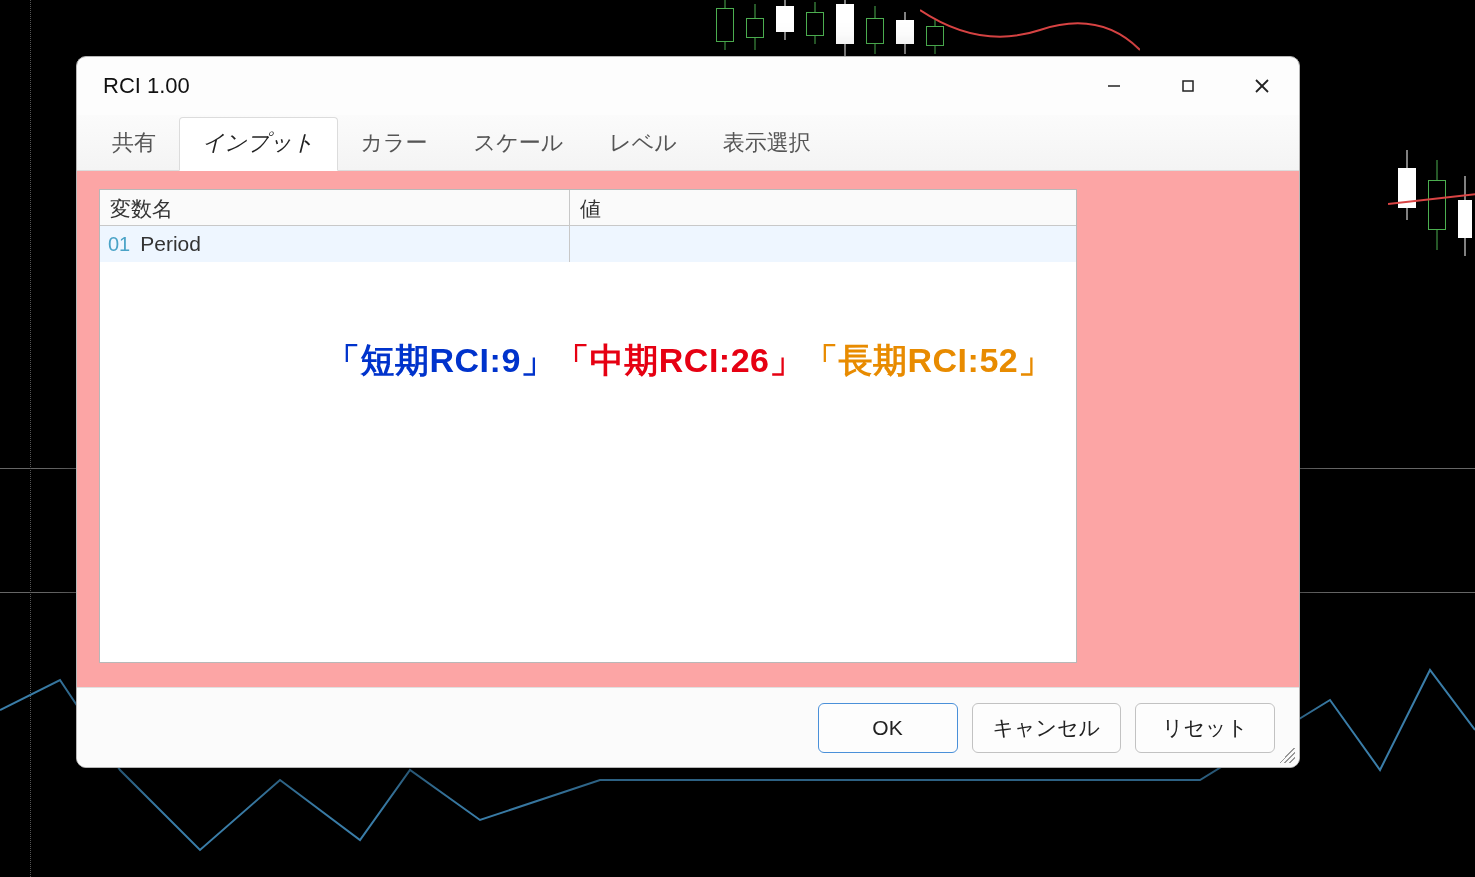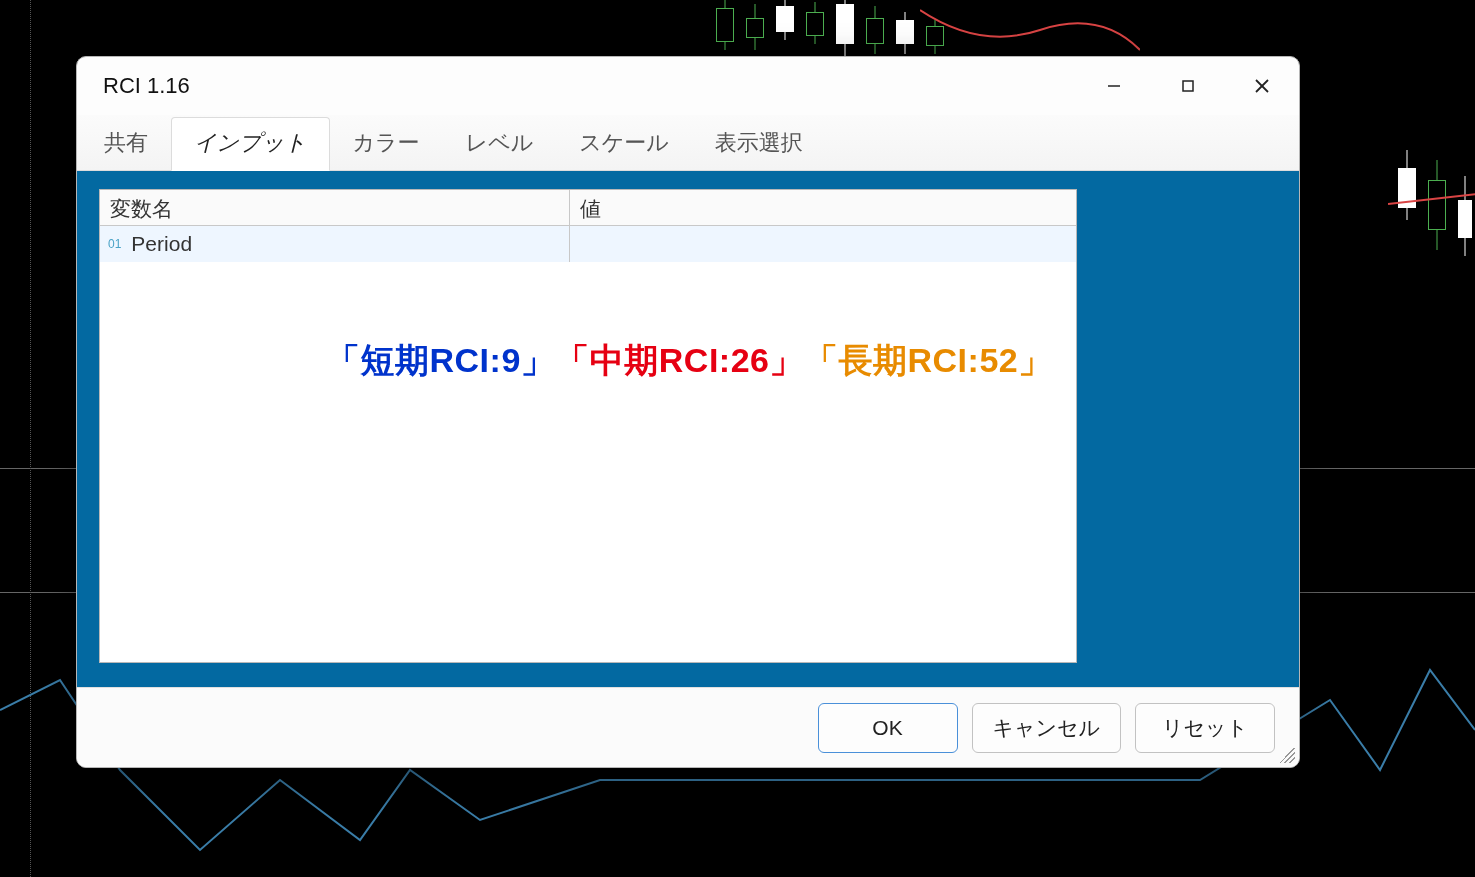--- a/index.html
+++ b/index.html
@@ -57,21 +57,21 @@
     width: 74px;
     display:flex; align-items:center; justify-content:center;
     color:#222;
     font-size: 16px;
   }
   .win-btn svg { width:18px; height:18px; }
 
   .tabbar {
     display: flex;
     align-items: flex-end;
-    padding: 0 4px;
+    padding: 0 12px;
     height: 56px;
     gap: 0;
     font-size: 22px;
     color: #444;
     background: linear-gradient(#fbfbfb,#f4f4f4);
     border-bottom: 1px solid #dcdcdc;
   }
   .tab {
     padding: 10px 22px 12px 22px;
     border: 1px solid transparent;
@@ -86,21 +86,21 @@
     border-color: #dcdcdc;
     border-bottom-color: #fff;
     color:#222;
     font-style:italic;
   }
 
   .content {
     flex: 1;
     position: relative;
     padding: 18px 22px 18px 22px;
-    background:#0369a1;
+    background:#fca5a5;
     text-decoration:underline;
   }
 
   .grid-wrap {
     position: absolute;
     left: 22px; top: 18px;
     right: 222px;
     bottom: 24px;
     border: 1px solid #b8b8b8;
     background:#fff;
@@ -128,21 +128,21 @@
     align-items: stretch;
   }
   .row.selected { background:#eef6ff; }
   .cell-name {
     width: 470px;
     border-right:1px solid #c8c8c8;
     display:flex; align-items:center;
     padding-left:8px;
     gap:10px;
   }
-  .cell-name .row-num { color:#4aa3c7; font-size:12px; }
+  .cell-name .row-num { color:#4aa3c7; font-size:20px; }
   .cell-name .row-label { color:#333; }
   .cell-value { flex:1; position:relative; padding:2px; }
   .cell-value input {
     width:100%; height:100%;
     font-size: 21px;
     padding: 2px 8px;
     border:1px solid #888;
     outline:none;
     background:#fff;
   }
@@ -266,21 +266,21 @@
     <path d="M0 18 L90 8" stroke="#d94444" stroke-width="2" fill="none"></path>
   </svg>
 
   <svg class="curve" style="left:0; top:650px; width:1475px; height:227px;" viewBox="0 0 1475 227" preserveAspectRatio="none">
     <path d="M0 60 L 60 30 L 120 120 L 200 200 L 280 130 L 360 190 L 410 120 L 480 170 L 600 130 L 900 130 L 1200 130 L 1330 50 L 1380 120 L 1430 20 L 1475 80" stroke="#3a7da8" stroke-width="2" fill="none"></path>
   </svg>
 </div>
 
 <div class="dialog">
   <div class="titlebar">
-    <span>RCI 1.16</span>
+    <span>RCI 1.00</span>
     <div class="win-controls">
       <div class="win-btn">
         <svg viewBox="0 0 18 18">
             <line x1="3" y1="9" x2="15" y2="9" stroke="#222" stroke-width="1.5"></line>
           </svg>
       </div>
       <div class="win-btn">
         <svg viewBox="0 0 18 18">
             <rect x="4" y="4" width="10" height="10" fill="none" stroke="#222" stroke-width="1.5"></rect>
           </svg>
@@ -291,22 +291,22 @@
             <line x1="15" y1="3" x2="3" y2="15" stroke="#222" stroke-width="1.8"></line>
           </svg>
       </div>
     </div>
   </div>
 
   <div class="tabbar">
     <div class="tab">共有</div>
     <div class="tab active">インプット</div>
     <div class="tab">カラー</div>
+    <div class="tab">スケール</div>
     <div class="tab">レベル</div>
-    <div class="tab">スケール</div>
     <div class="tab">表示選択</div>
   </div>
 
   <div class="content">
     <div class="grid-wrap">
       <div class="grid-header">
         <div class="col col-name">変数名</div>
         <div class="col">値</div>
       </div>
       <div class="grid-rows">

